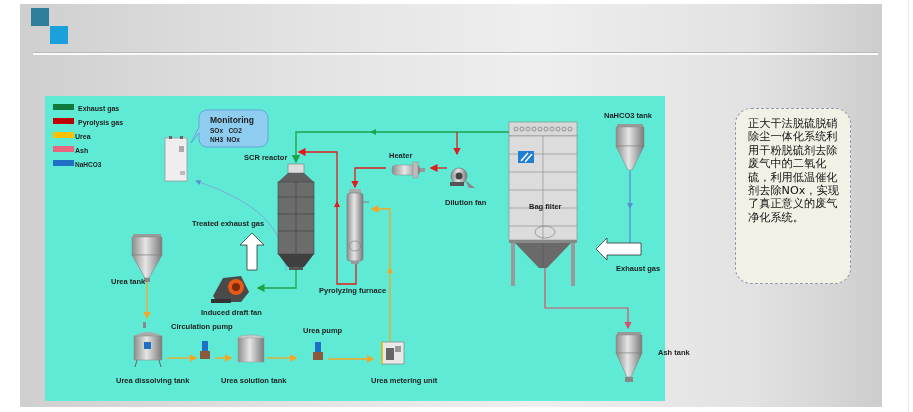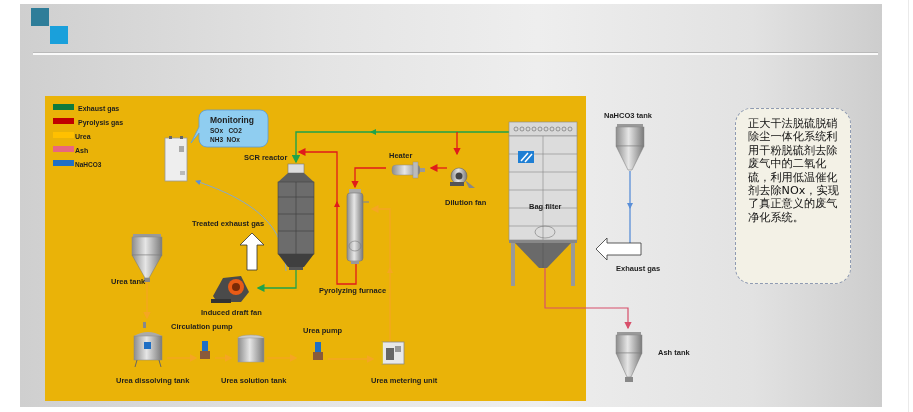--- a/index.html
+++ b/index.html
@@ -2,21 +2,21 @@
 <html><head>
 <meta charset="utf-8">
 <style>
   html, body { margin:0; padding:0; }
   body { width:913px; height:412px; position:relative; overflow:hidden; background:#ffffff; font-family:"Liberation Sans", sans-serif; }
   .slide { position:absolute; left:20px; top:4px; width:862px; height:403px;
     background:linear-gradient(90deg,#cfcfcf 0%,#e4e4e4 35%,#eeeeee 60%,#e2e2e2 85%,#cdcdcd 100%); }
   .sq1 { position:absolute; left:31px; top:8px; width:18px; height:18px; background:#2e7d99; }
   .sq2 { position:absolute; left:50px; top:26px; width:18px; height:18px; background:#1aa0db; }
   .rule { position:absolute; left:33px; top:52px; width:845px; height:2px; background:#fafafa; border-top:1px solid #b9b9b9; }
-  .diagram { position:absolute; left:45px; top:96px; width:541px; height:305px; background:#eab308; }
+  .diagram { position:absolute; left:45px; top:96px; width:620px; height:305px; background:#5eead4; }
   .right-strip { position:absolute; left:908px; top:0; width:5px; height:412px; background:#ffffff; border-left:1px solid #eaeaea; }
   svg text { font-family:"Liberation Sans", sans-serif; font-weight:bold; fill:#1e1e1e; }
   .note { position:absolute; left:735px; top:108px; width:116px; height:176px; background:#f3f1e6;
     border:1.5px dashed #8e9ab2; border-radius:16px; padding:8px 5px 8px 12px; box-sizing:border-box;
     font-family:"DejaVu Sans", sans-serif; font-size:11.2px; line-height:13.4px; color:#111; word-break:break-all; }
   .note p { margin:0; }
 </style>
 </head>
 <body>
 

